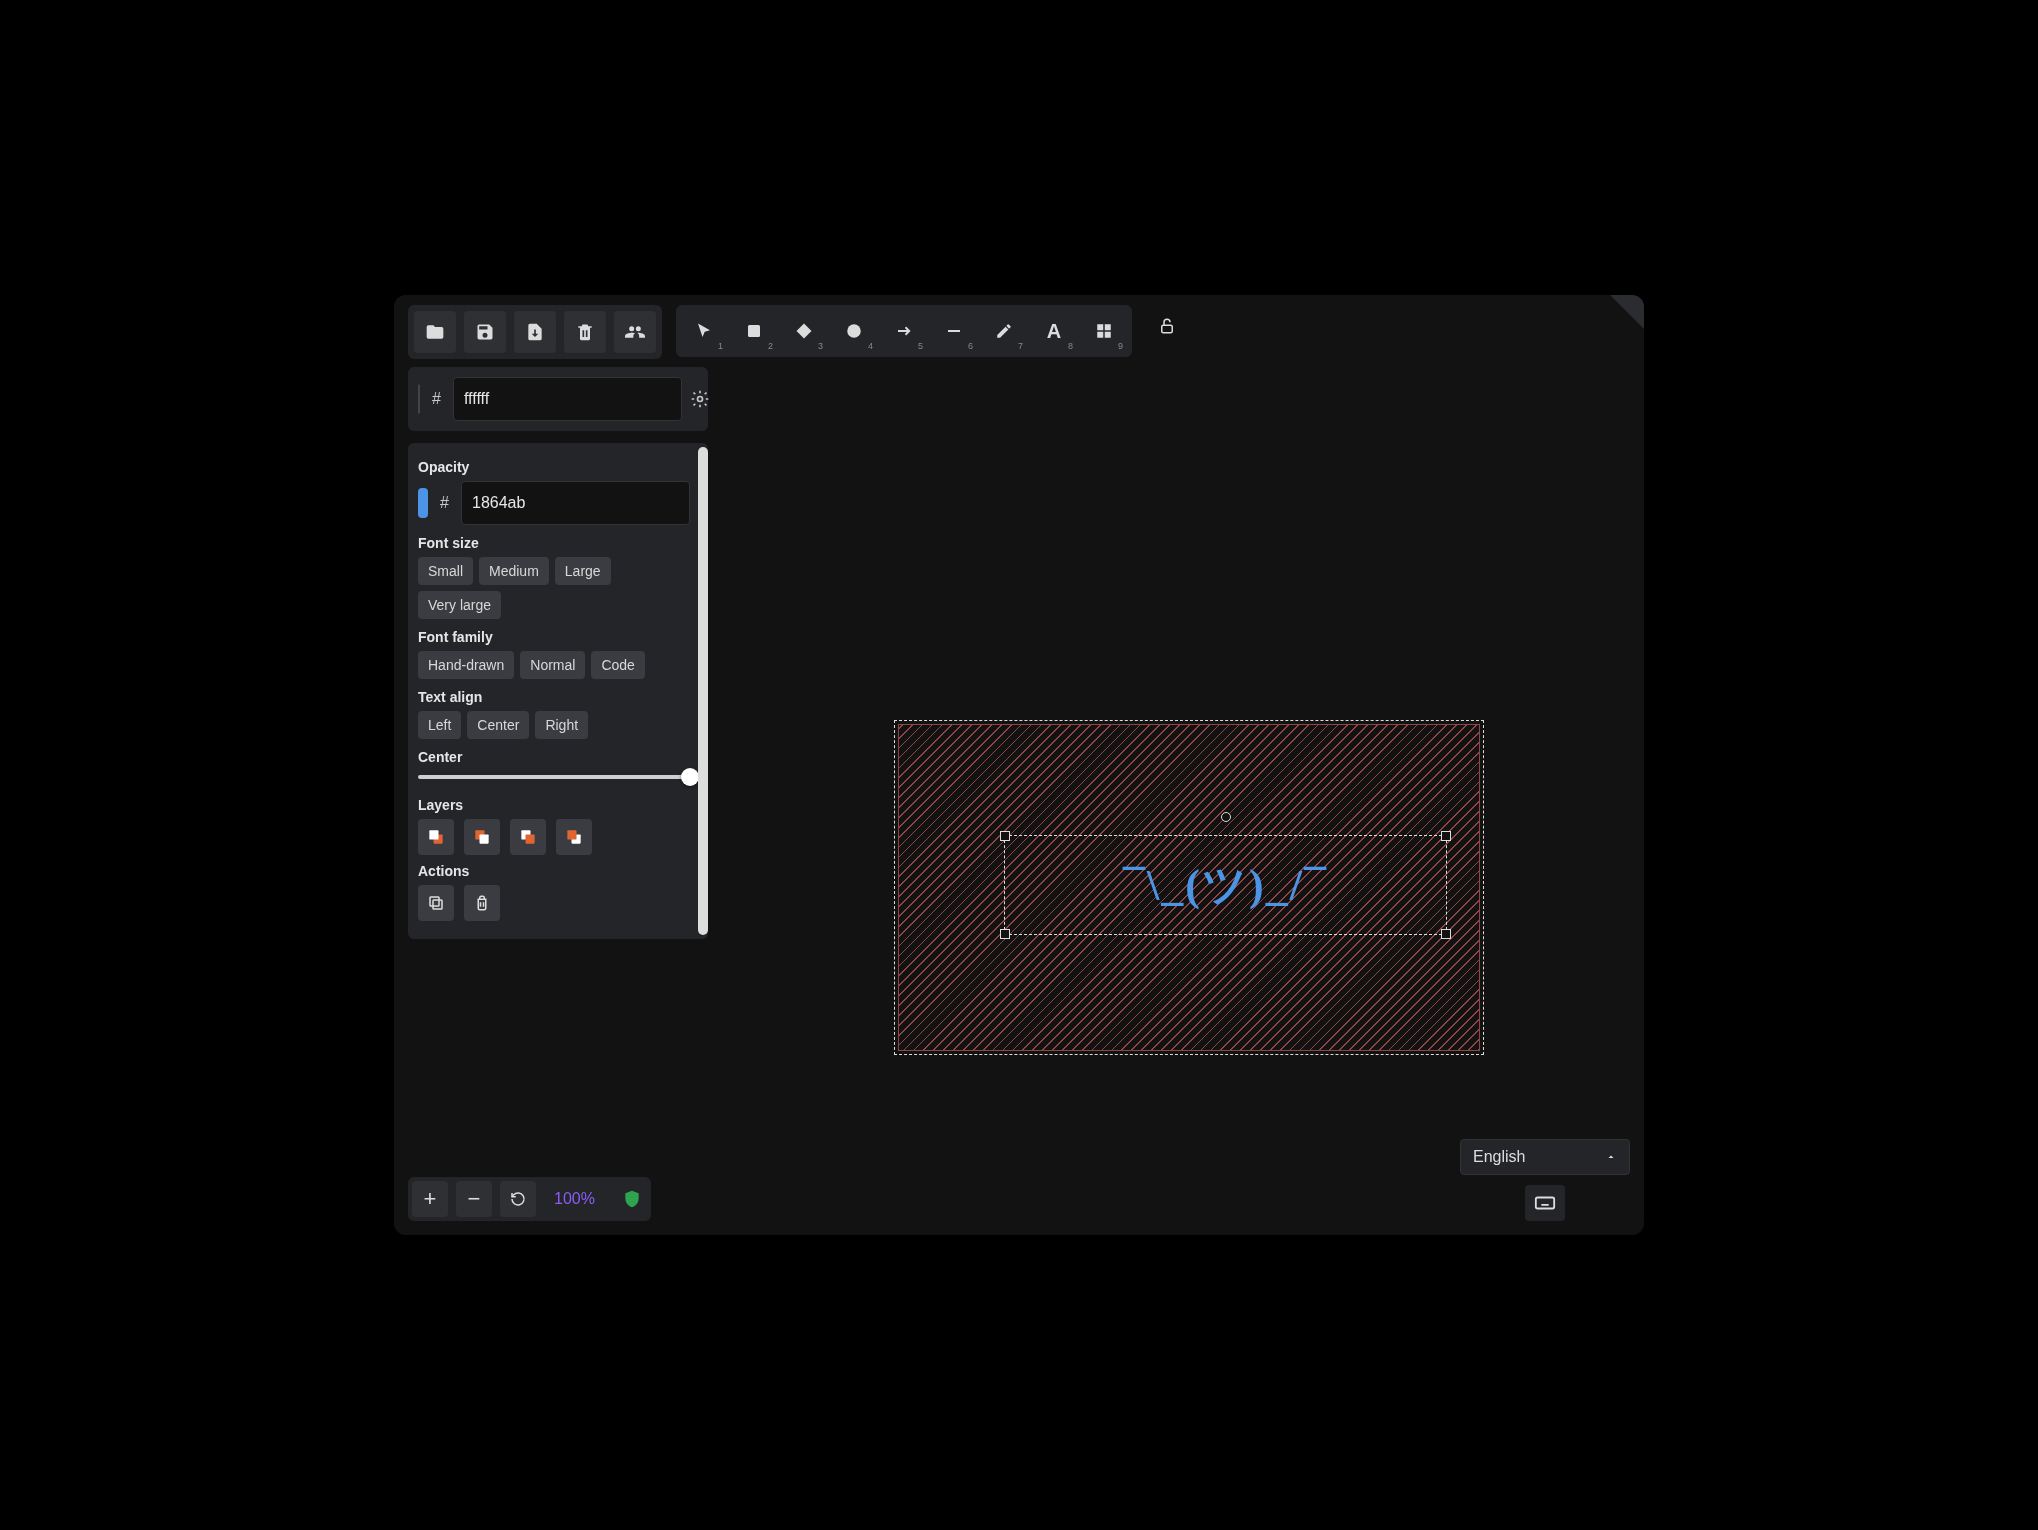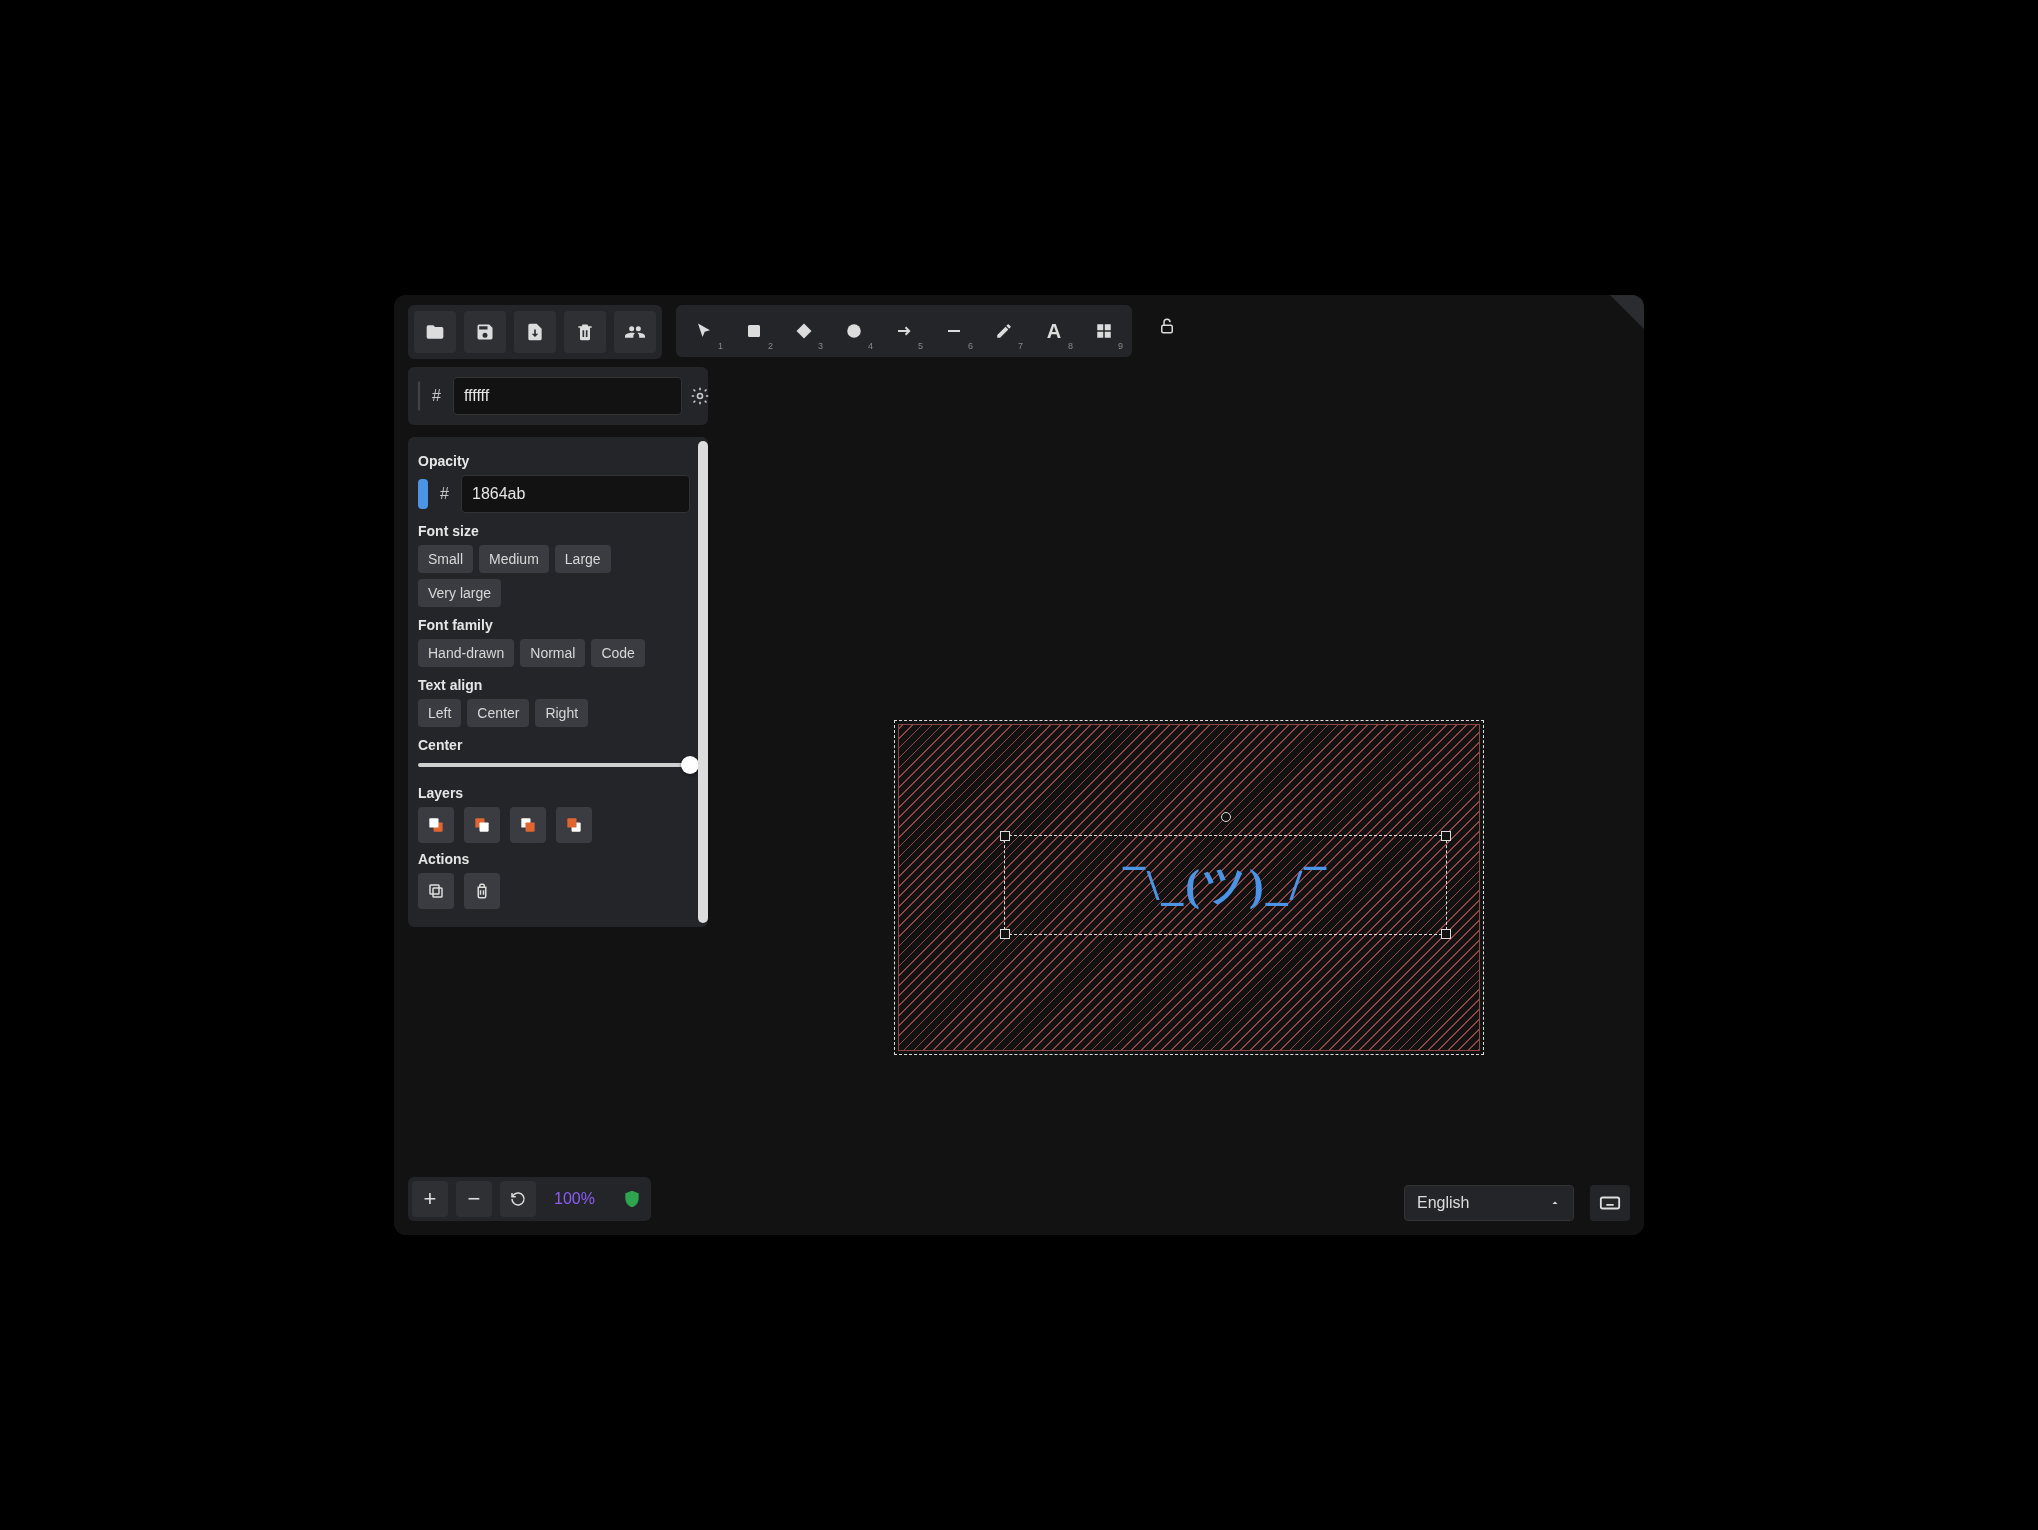--- a/index.html
+++ b/index.html
@@ -118,21 +118,21 @@
 .swatch { width: 30px; height: 30px; border-radius: 4px; border: 1px solid #444; background: #121212; }
 .hash { color: #c8c8c8; font-size: 16px; padding: 0 4px; }
 .hex-input {
   flex: 1;
   background: #121212;
   border: 1px solid #333;
   border-radius: 4px;
   color: #e6e6e6;
   font-size: 16px;
   padding: 6px 10px;
-  height: 38px;
+  height: 44px;
 }
 .gear { width: 30px; height: 30px; display:flex; align-items:center; justify-content:center; color:#c8c8c8; cursor:pointer; }
 .prop-wrapper {
   position: relative;
   max-height: 540px;
   overflow: hidden;
 }
 .prop-panel {
   overflow-y: auto;
   max-height: 540px;
@@ -181,21 +181,21 @@
 .handle.bl{left:-5px;bottom:-5px;} .handle.br{right:-5px;bottom:-5px;}
 .rot-handle { position:absolute; left:50%; top:-24px; transform:translateX(-50%); width:10px; height:10px; border:1.5px solid #ddd; border-radius:50%; background:#121212;}
 .shrug { color:#4b94e6; font-size: 44px; font-weight: 600; font-family: "Comic Sans MS", "Segoe Script", cursive; text-align:center; line-height:100px; letter-spacing: 2px; }
 .bottombar-left {
   position:absolute; bottom:14px; left:14px; display:flex; align-items:center; gap:8px;
   background: #232529; padding: 4px; border-radius: 6px;
 }
 .zoom-btn { width:36px; height:36px; background:#2e3034; border-radius:4px; display:flex; align-items:center; justify-content:center; color:#ddd; cursor:pointer; font-size: 22px; }
 .zoom-text { color:#8b5cf6; font-size:16px; font-weight:400; padding: 0 10px; }
 .shield { width:30px; height:30px; display:flex; align-items:center; justify-content:center; margin-left:4px; }
-.bottombar-right { position:absolute; bottom:14px; right:14px; display:flex; align-items:center; gap:16px; }
+.bottombar-right { position:absolute; bottom:14px; right:14px; display:flex; align-items:center; gap:10px;flex-direction:column; }
 .lang-select {
   background:#232529; border:1px solid #333; color:#ddd; padding:8px 12px; border-radius:4px;
   width:170px; display:flex; justify-content:space-between; align-items:center; cursor:pointer;
 }
 .kbd-btn { width:40px; height:36px; background:#232529; border-radius:4px; display:flex; align-items:center; justify-content:center; color:#ddd; cursor:pointer; }
 svg { display:block; }
 </style>
 </head>
 <body>
 

